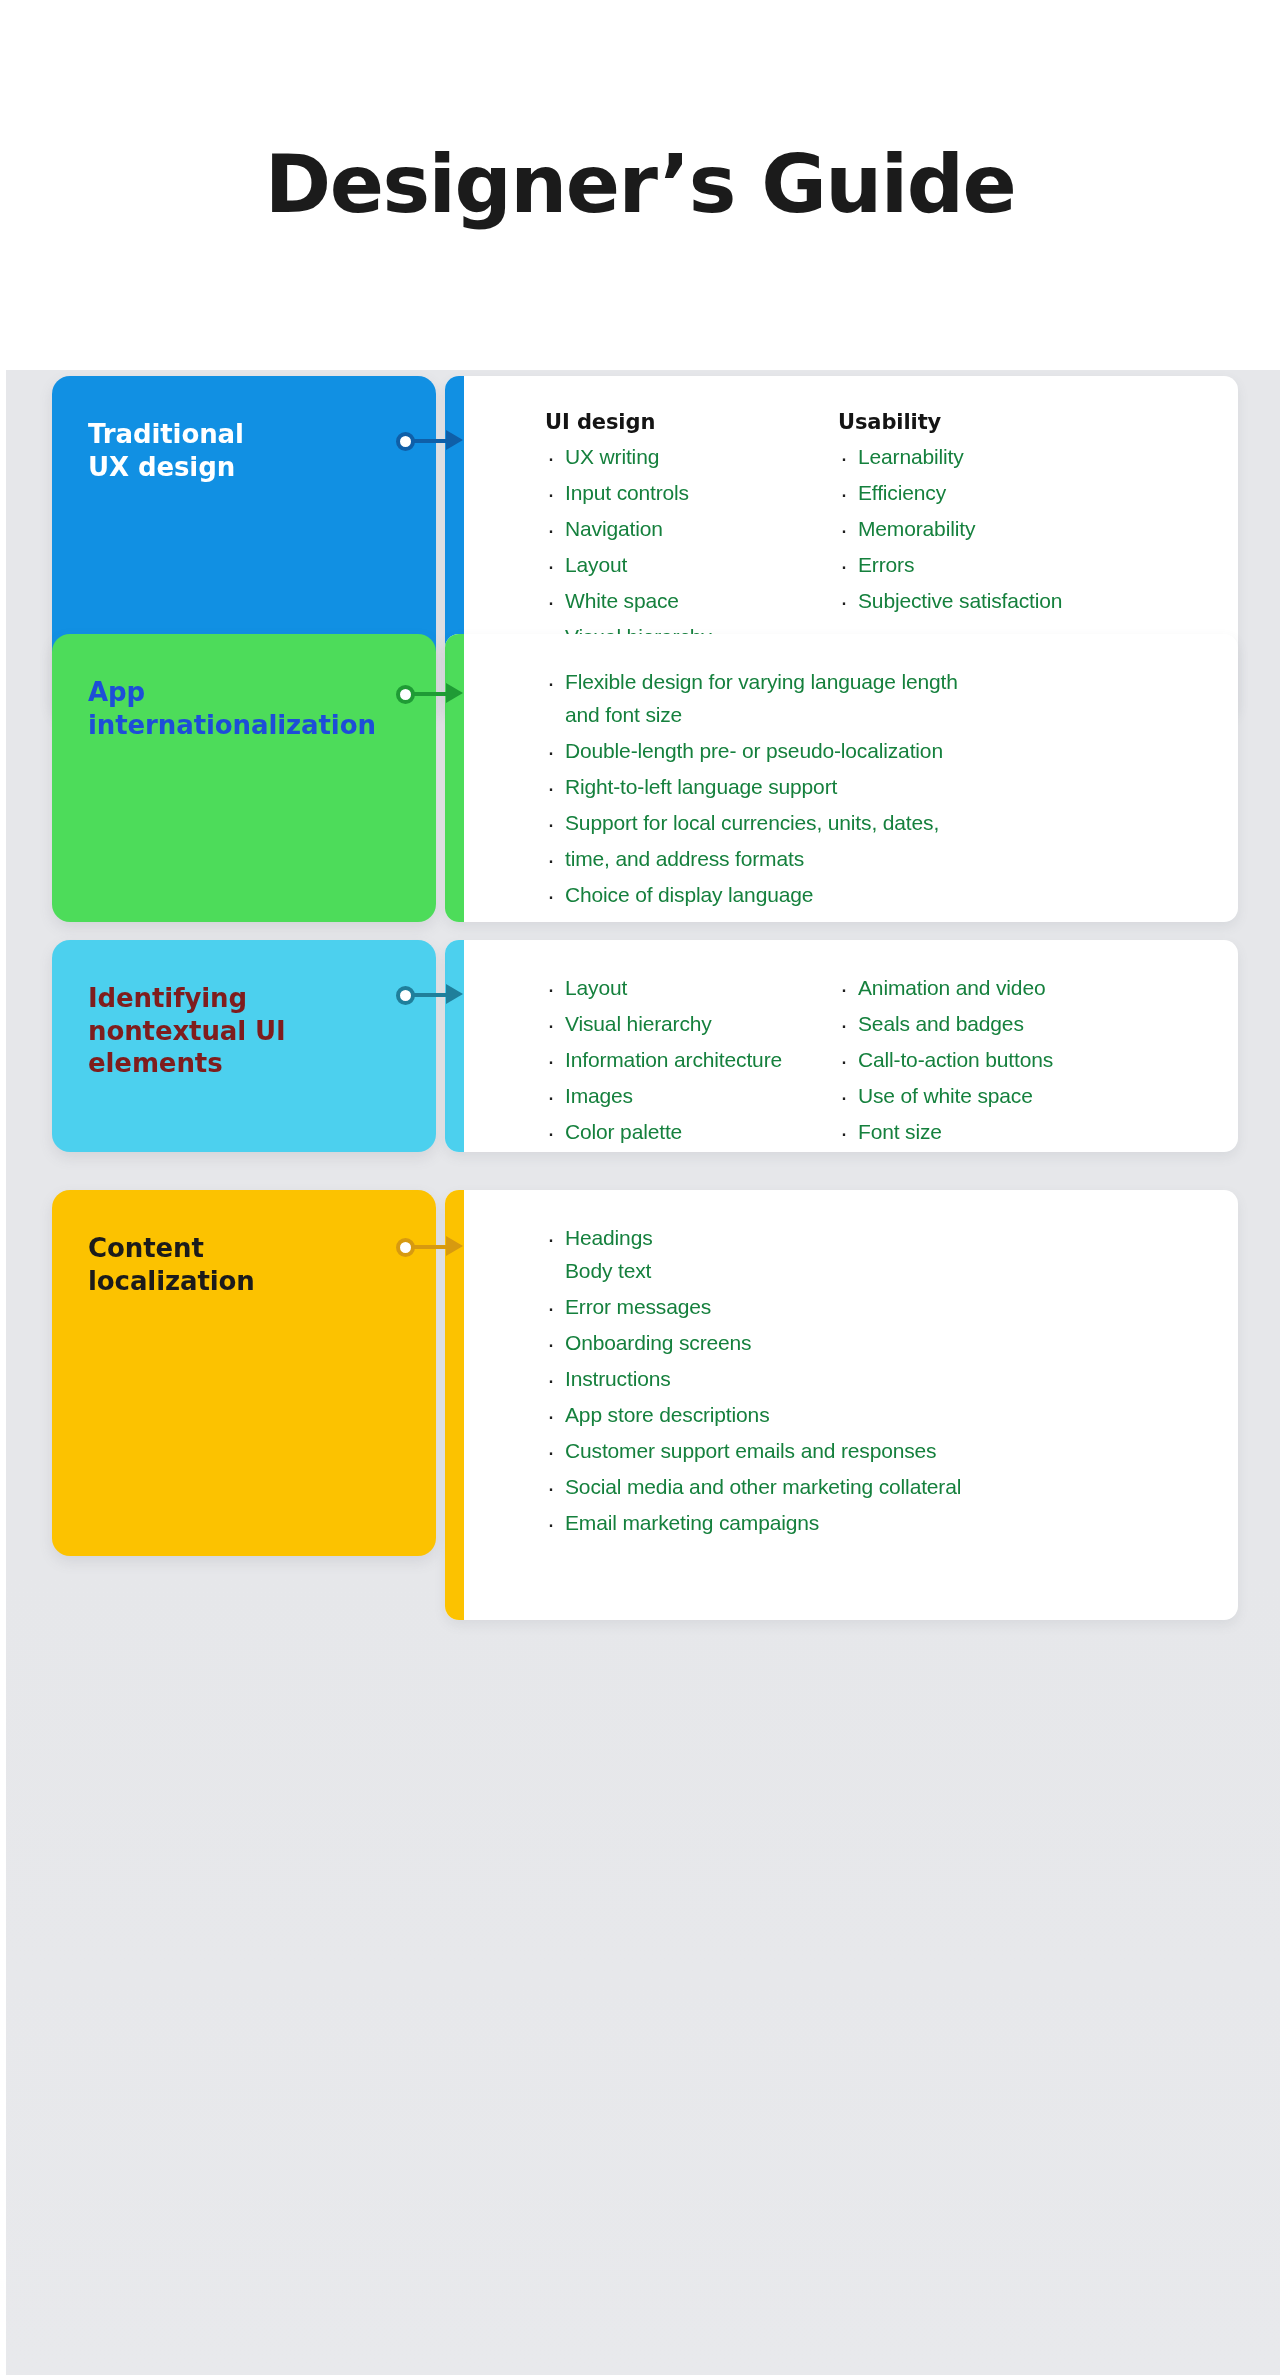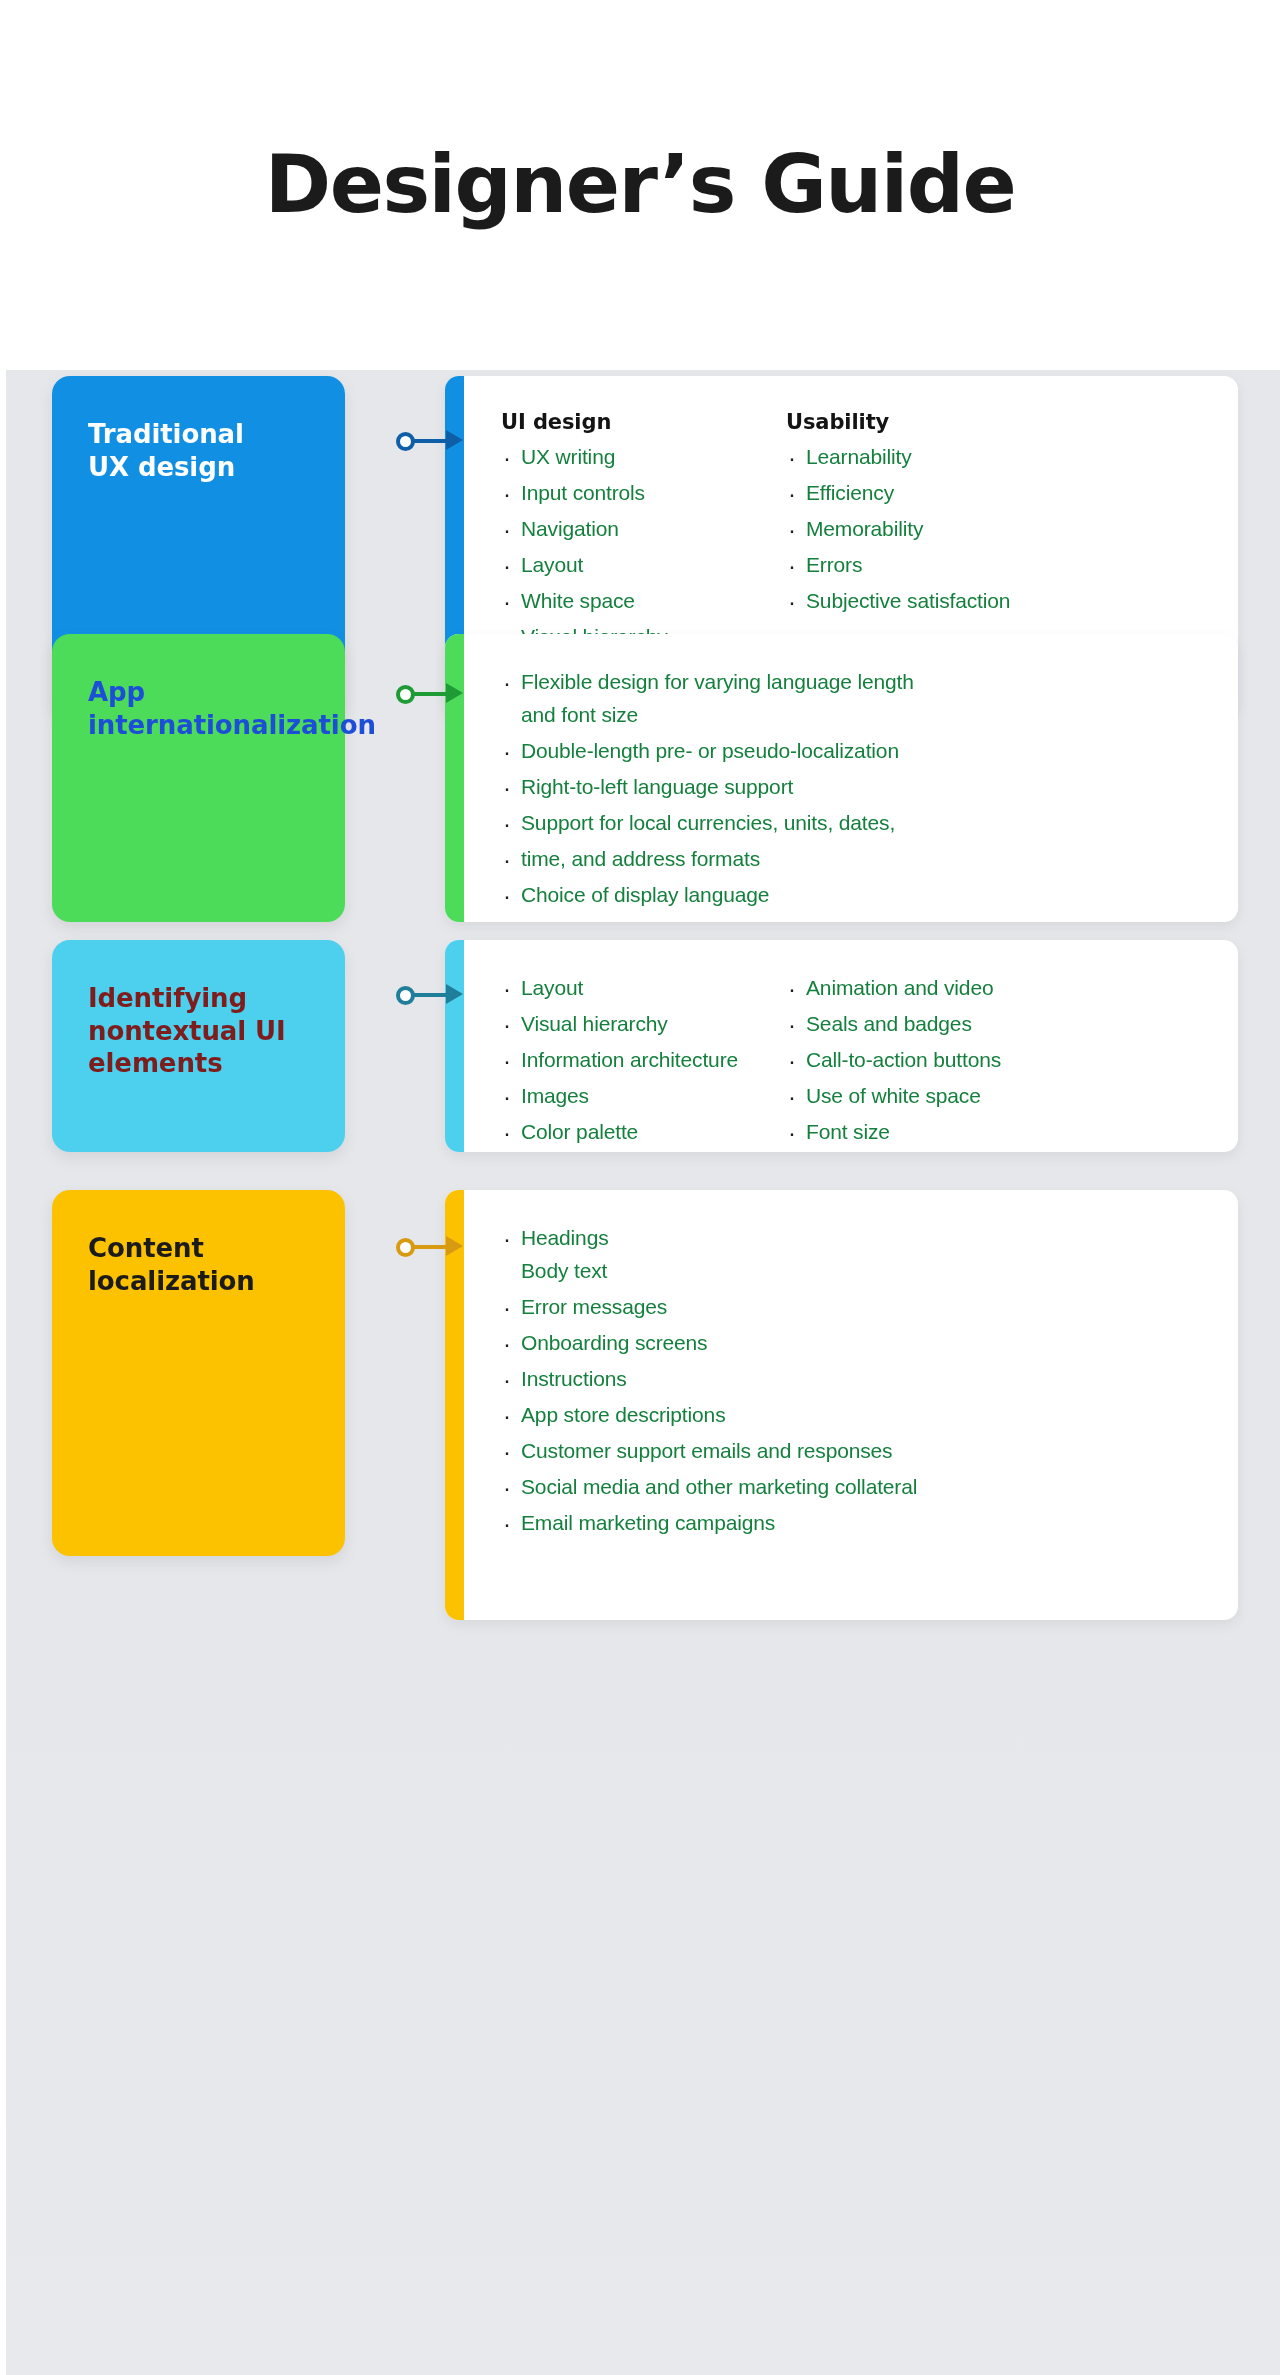--- a/index.html
+++ b/index.html
@@ -61,21 +61,21 @@
   .row {
     position: absolute;
     left: 0;
     display: block;
   }
 
   .label-card {
     position: absolute;
     left: 46px;
     top: 0;
-    width: 293px;
+    width: 384px;
     border-radius: 18px;
     box-sizing: border-box;
     padding: 42px 0 0 36px;
     box-shadow: 0 6px 14px rgba(90, 95, 110, 0.13);
     z-index: 3;
   }
   .label-card-text {
     font-family: "DejaVu Sans", sans-serif;
     font-weight: bold;
     font-size: 26px;
@@ -104,21 +104,22 @@
     height: 100%;
   }
   .detail-inner {
     position: relative;
     padding: 34px 30px 30px 56px;
     z-index: 1;
   }
 
   .col-wrap {
     display: flex;
-    gap: 0px;
+    gap: 8px;
+    margin-left: 44px;
   }
   .col {
     flex: 0 0 auto;
   }
   .col.wide { width: 100%; }
   .col.half-a { width: 285px; }
   .col.half-b { width: 300px; }
 
   .col-heading {
     font-family: "DejaVu Sans", sans-serif;

